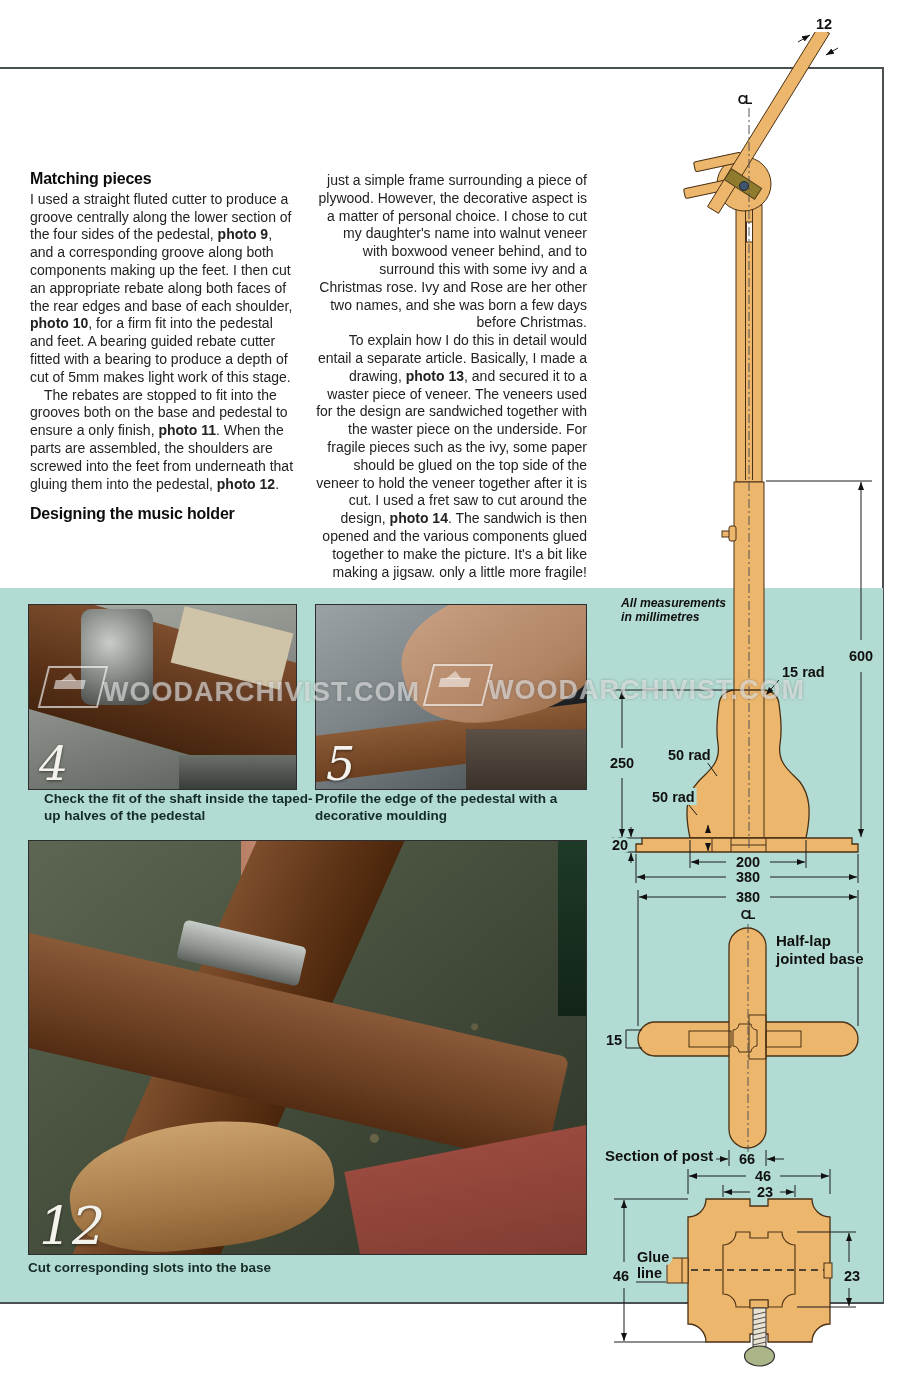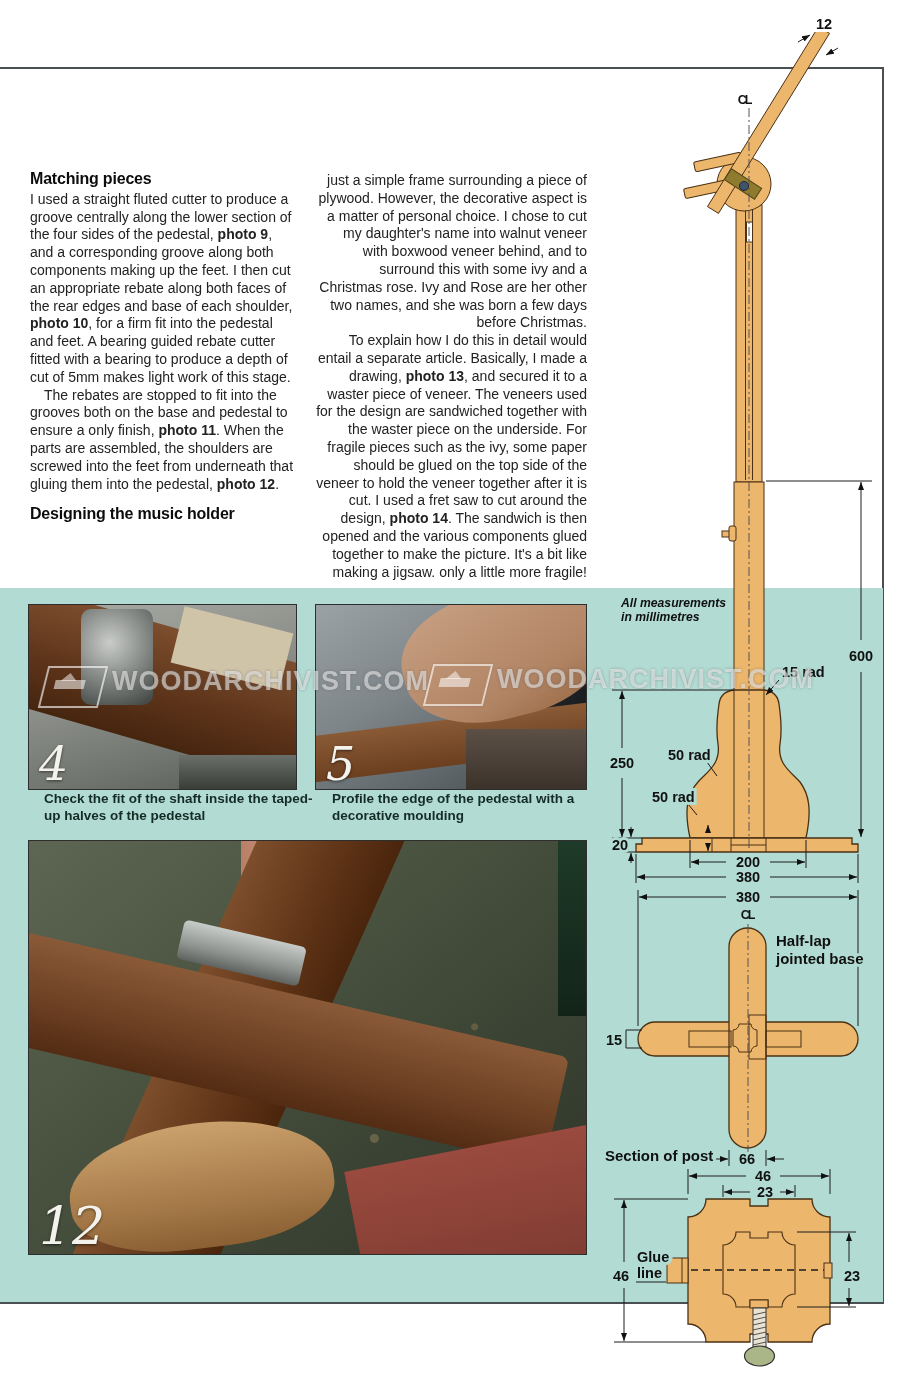--- a/index.html
+++ b/index.html
@@ -17,21 +17,21 @@
   .para.indent{text-indent:14px;}
   
   .photo{position:absolute;border:1px solid #2e2e2e;overflow:hidden;background:#808580;}
   .ph-layer{position:absolute;}
   .ph-num{position:absolute;left:10px;bottom:2px;color:#f3f2ec;font-family:"DejaVu Serif",serif;
           font-style:italic;font-weight:400;font-size:46px;line-height:1;
           text-shadow:0 1px 3px rgba(0,0,0,.55);}
   .ph-num.big{font-size:52px;}
   .caption{position:absolute;color:#142b26;font-size:13.5px;line-height:17px;font-weight:700;}
   
-  .wm{position:absolute;display:flex;align-items:flex-start;gap:9px;z-index:6;pointer-events:none;}
+  .wm{position:absolute;display:flex;align-items:flex-end;z-index:6;pointer-events:none;}
   .wm-logo{width:56px;height:38px;border:2.5px solid rgba(255,255,255,.62);transform:skewX(-14deg);
            position:relative;box-shadow:0 0 2px rgba(100,100,100,.35);}
   .wm-logo i{position:absolute;left:9px;top:12px;width:30px;height:9px;background:rgba(255,255,255,.55);display:block;}
   .wm-logo b{position:absolute;left:14px;top:5px;width:0;height:0;border-left:8px solid transparent;
              border-right:8px solid transparent;border-bottom:8px solid rgba(255,255,255,.5);display:block;}
   .wm-text{font-size:27px;font-weight:700;letter-spacing:1px;color:rgba(255,255,255,.52);
            text-shadow:0 0 3px rgba(95,95,95,.5);white-space:nowrap;}
   
   .drawing{position:absolute;left:600px;top:0;width:300px;height:1375px;pointer-events:none;z-index:4;}
   .drawing text{font-family:"Liberation Sans",sans-serif;fill:#101010;}
@@ -80,37 +80,38 @@
   <div class="caption" style="left:44px;top:790px;width:276px;">Check the fit of the shaft inside the taped-up halves of the pedestal</div>
 
   <figure class="photo" style="left:315px;top:604px;width:270px;height:184px;margin:0;">
     <div class="ph-layer" style="inset:0;background:linear-gradient(150deg,#9aa2a6,#7d8589 40%,#5f676b 70%,#3f4549);"></div>
     <div class="ph-layer" style="right:-20px;top:-20px;width:120px;height:150px;border-radius:40%;background:radial-gradient(#24282b,#15181a);"></div>
     <div class="ph-layer" style="left:-20px;bottom:26px;width:350px;height:46px;transform:rotate(-7deg);background:linear-gradient(#8a5a36,#6b3f1f);"></div>
     <div class="ph-layer" style="left:85px;top:-15px;width:205px;height:128px;border-radius:45%;transform:rotate(-14deg);background:linear-gradient(160deg,#c9a184,#b08363 70%,#96663f);"></div>
     <div class="ph-layer" style="right:0;bottom:0;width:120px;height:60px;background:linear-gradient(#5c5046,#3b322a);"></div>
     <figcaption class="ph-num">5</figcaption>
   </figure>
-  <div class="caption" style="left:332px;top:790px;width:250px;">Profile the edge of the pedestal with a decorative moulding</div>
+  <div class="caption" style="left:315px;top:790px;width:250px;">Profile the edge of the pedestal with a decorative moulding</div>
 
   <figure class="photo" style="left:28px;top:840px;width:557px;height:413px;margin:0;">
     <div class="ph-layer" style="inset:0;background:
         radial-gradient(circle at 70% 60%, rgba(190,160,110,.35) 0 3px, transparent 4px),
         radial-gradient(circle at 62% 72%, rgba(200,170,120,.3) 0 4px, transparent 5px),
         radial-gradient(circle at 80% 45%, rgba(180,150,100,.3) 0 3px, transparent 4px),
         linear-gradient(140deg,#5d6653 0%,#49523f 40%,#3a4233 70%,#2f3629);"></div>
     <div class="ph-layer" style="left:212px;top:0;width:108px;height:100px;background:linear-gradient(90deg,#b97f66,#cf9a82 50%,#a96c52);"></div>
     <div class="ph-layer" style="right:0;top:0;width:28px;height:175px;background:linear-gradient(#1e3a28,#122418);"></div>
     <div class="ph-layer" style="left:145px;top:-70px;width:135px;height:540px;border-radius:8px;transform:rotate(24deg);background:linear-gradient(90deg,#7d4e2c,#5f3417 60%,#4a250c);"></div>
     <div class="ph-layer" style="left:-45px;top:150px;width:580px;height:112px;border-radius:8px;transform:rotate(13deg);background:linear-gradient(180deg,#8a5a38,#6e4124 55%,#532c13);"></div>
     <div class="ph-layer" style="left:40px;bottom:6px;width:265px;height:125px;border-radius:50% 50% 42% 42%;transform:rotate(-7deg);background:linear-gradient(#caa06c,#a87c4a 60%,#8a5f33);"></div>
     <div class="ph-layer" style="left:150px;top:92px;width:125px;height:40px;border-radius:5px;transform:rotate(13deg);background:linear-gradient(#c8ccc8,#8f938f 60%,#5f635f);"></div>
     <div class="ph-layer" style="right:-50px;bottom:-40px;width:280px;height:150px;transform:rotate(-11deg);background:linear-gradient(#9a4a3e,#7c3a30);"></div>
     <figcaption class="ph-num big">12</figcaption>
   </figure>
+  <div class="caption" style="left:28px;top:1259px;width:420px;">Cut corresponding slots into the base</div>
 
   <svg class="drawing" viewBox="600 0 300 1375">
     <defs>
       <marker id="arw" markerWidth="9" markerHeight="7" refX="8" refY="3" orient="auto">
         <path d="M0,0 L8,3 L0,6 Z" fill="#111"></path>
       </marker>
     </defs>
 
     <g>
 

